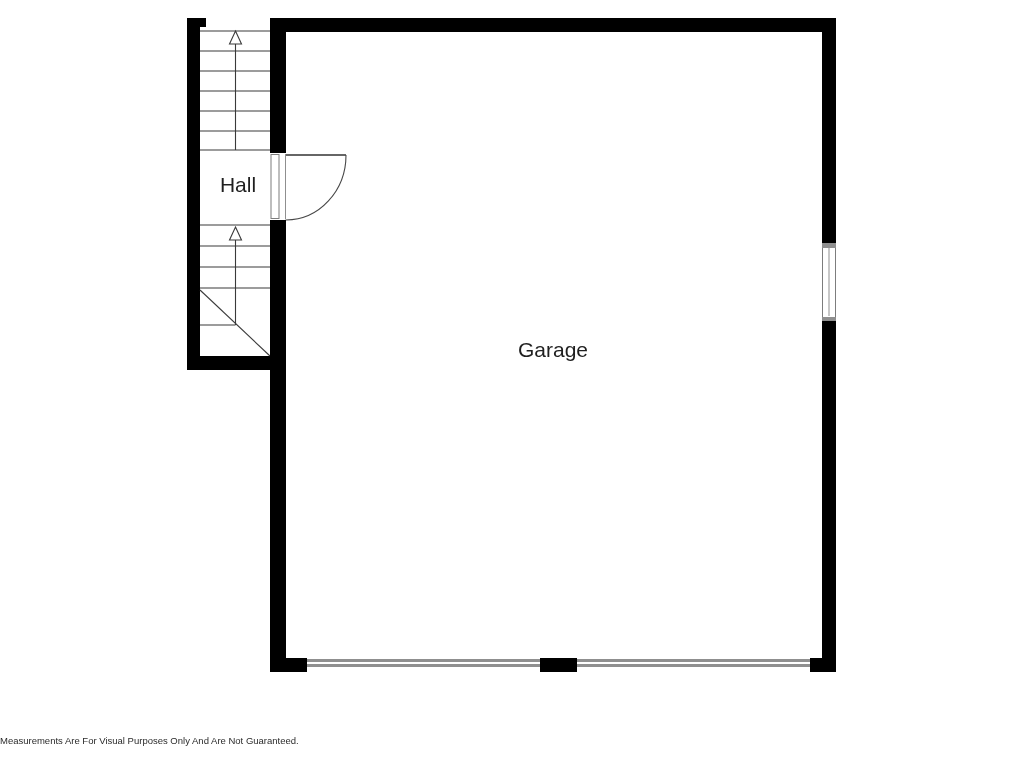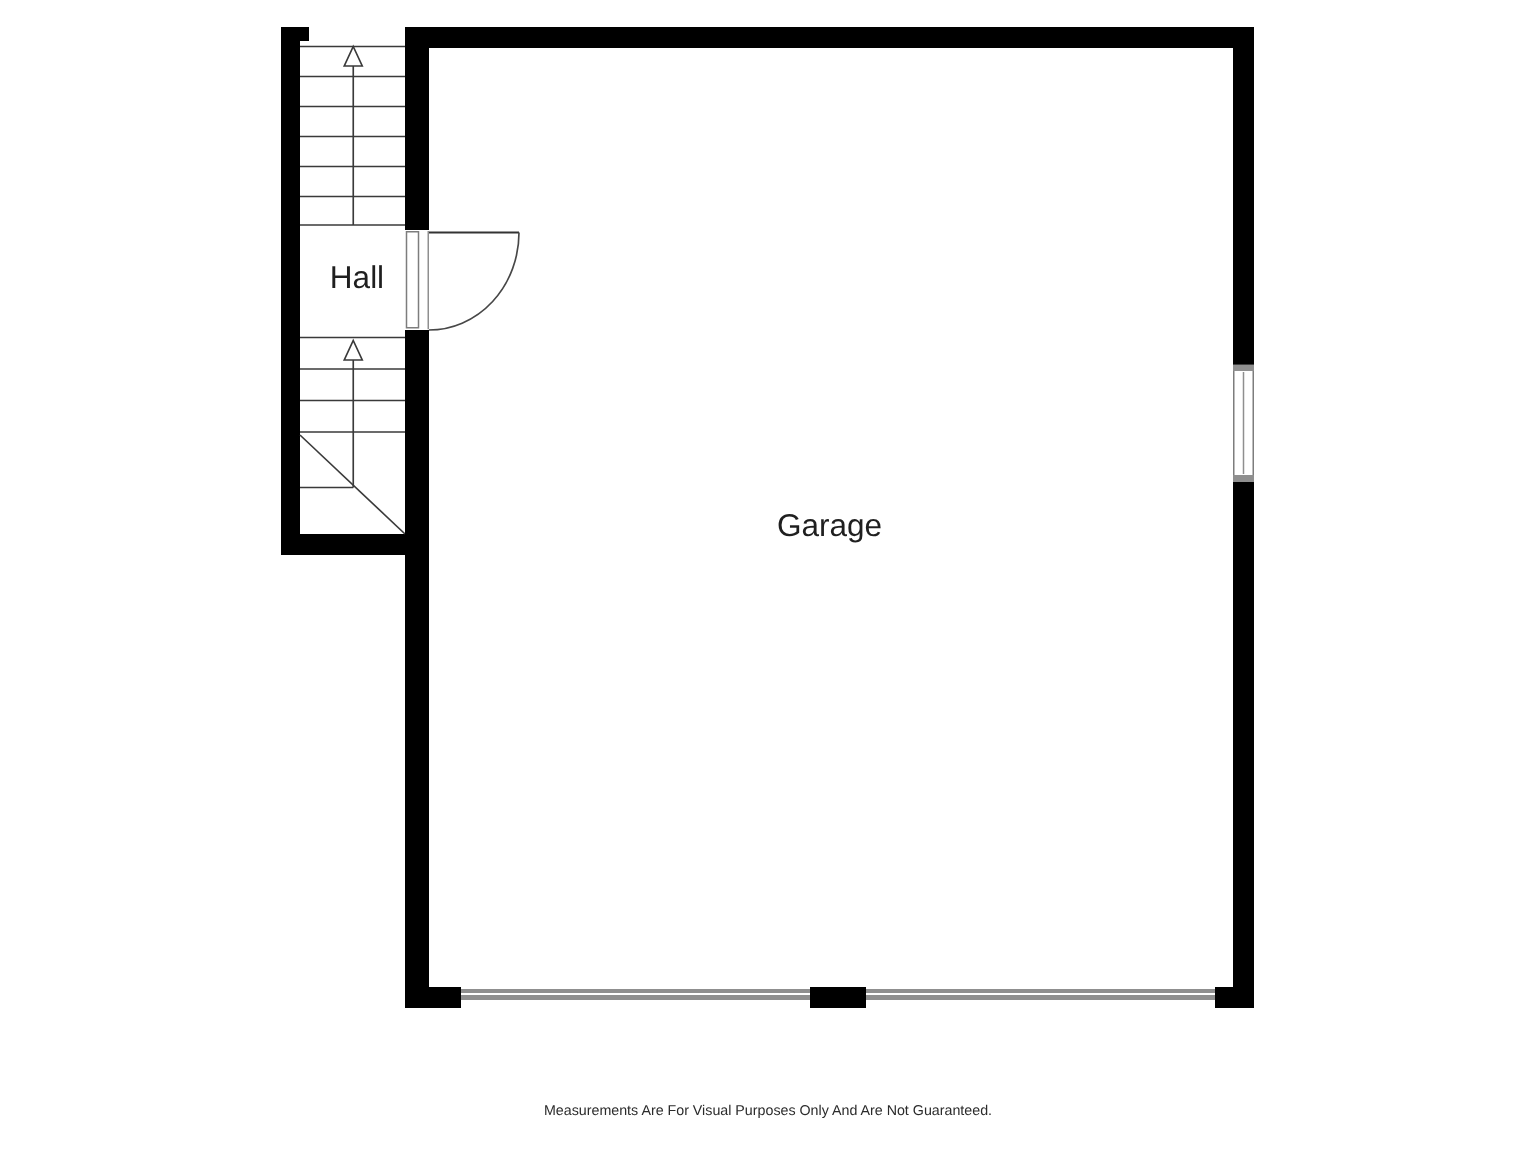--- a/index.html
+++ b/index.html
@@ -21,21 +21,21 @@
   .framed{fill:#fff;stroke:#7d7d7d;stroke-width:1;}
   .door-leaf{stroke:#333;stroke-width:1.3;}
   .door-arc{stroke:#474747;stroke-width:1.1;fill:none;}
   .room-label{
     font-family:"Liberation Sans",sans-serif;
     font-size:21px;fill:var(--label-text,#1f1f1f);
     text-anchor:middle;
   }
   .footer-note{
     position:absolute;left:0;right:0;top:735px;
-    text-align:center;
+    text-align:left;
     font-size:9.5px;color:#2b2b2b;
     font-family:"Liberation Sans",sans-serif;
   }
 </style>
 </head>
 <body>
 
 <div class="plan-wrap">
   <svg width="1024" height="768" viewBox="0 0 1024 768">
 

